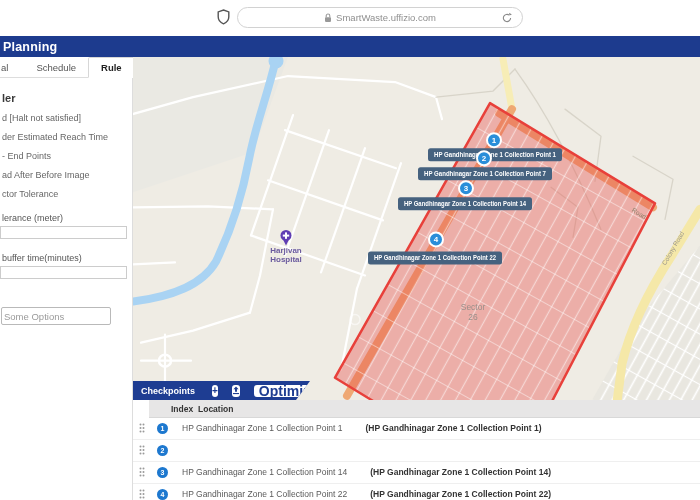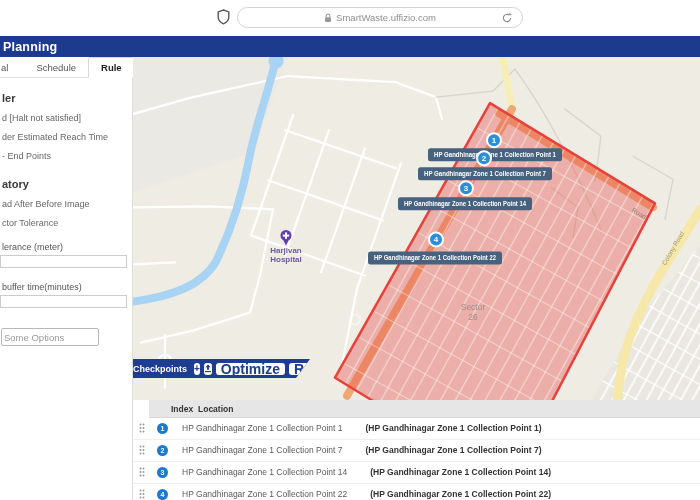--- a/index.html
+++ b/index.html
@@ -25,30 +25,30 @@
   .tab.frag{margin-left:0;padding-left:1px;}
   .tab.active{margin-left:6px;border:1px solid #d7d7d7;border-bottom:1px solid #fff;background:#fff;
               padding:4px 12px;font-weight:700;color:#222;position:relative;top:1px;border-radius:2px 2px 0 0;}
   .sb-body{padding:0 4px 0 2px;font-size:9px;color:#666;}
   .sb-h{font-size:11px;font-weight:700;color:#3a3a3a;}
   .sb-h.h1{margin-top:14px;}
   .sb-h.h2{margin-top:17px;}
   .sb-item{margin-top:9px;}
   .sb-label{margin-top:14px;color:#555;}
   .sb-input{display:block;width:127px;height:13px;margin-top:3px;margin-left:-2px;border:1px solid #ccc;box-sizing:border-box;background:#fff;}
-  .sb-select{width:98px;height:18px;margin-top:20px;margin-left:-1px;border:1px solid #b9b9b9;border-radius:2px;
+  .sb-select{width:110px;height:18px;margin-top:28px;margin-left:-1px;border:1px solid #b9b9b9;border-radius:2px;
              box-sizing:border-box;display:flex;align-items:center;padding-left:2px;color:#9a9a9a;font-size:9.5px;background:#fff;}
 
   
   .map{position:absolute;left:133px;top:57px;width:567px;height:443px;}
 
   
-  .cp-tab{position:absolute;left:133px;top:359px;width:177px;height:19px;background:#1e3d92;
+  .cp-tab{position:absolute;left:133px;top:381px;width:177px;height:19px;background:#1e3d92;
           clip-path:polygon(0 0,100% 0,calc(100% - 14px) 100%,0 100%);
-          display:flex;align-items:center;gap:4px;box-sizing:border-box;}
+          display:flex;align-items:center;gap:14px;padding-left:8px;box-sizing:border-box;}
   .cp-title{color:#fff;font-size:9px;font-weight:700;margin-right:3px;}
   .cp-btn{background:#fff;color:#1e3d92;border:none;border-radius:3px;font-size:14px;font-weight:700;
           height:12px;display:flex;align-items:center;justify-content:center;padding:0 5px;cursor:pointer;font-family:inherit;}
   .cp-btn.sq{width:14px;padding:0;font-size:10px;}
   .cp-table{position:absolute;left:133px;top:400px;width:567px;height:100px;background:#fff;}
   .cp-head{height:17px;background:#e7e6e6;border-bottom:1px solid #d8d8d8;position:relative;
            font-size:8.5px;font-weight:700;color:#333;margin-left:16px;}
   .cp-head .c-index{position:absolute;left:22px;top:4px;}
   .cp-head .c-loc{position:absolute;left:49px;top:4px;}
   .cp-row{height:21px;border-bottom:1px solid #efefef;position:relative;background:#fff;}
@@ -86,21 +86,20 @@
   <div class="tabbar">
     <span class="tab frag">al</span>
     <span class="tab">Schedule</span>
     <span class="tab active">Rule</span>
   </div>
   <div class="sb-body">
     <div class="sb-h h1">ler</div>
     <div class="sb-item">d [Halt not satisfied]</div>
     <div class="sb-item">der Estimated Reach Time</div>
     <div class="sb-item">- End Points</div>
-    <div class="sb-h h2">atory</div>
     <div class="sb-item">ad After Before Image</div>
     <div class="sb-item">ctor Tolerance</div>
     <div class="sb-label">lerance (meter)</div>
     <input class="sb-input" type="text" style="">
     <div class="sb-label">buffer time(minutes)</div>
     <input class="sb-input" type="text" style="">
     <div class="sb-select">
       <span>Some Options</span>
     </div>
   </div>
@@ -265,21 +264,20 @@
       <g fill="#9a9a9a">
           <circle cx="1.5" cy="1.5" r="1"></circle>
           <circle cx="4.5" cy="1.5" r="1"></circle>
           <circle cx="1.5" cy="5" r="1"></circle>
           <circle cx="4.5" cy="5" r="1"></circle>
           <circle cx="1.5" cy="8.5" r="1"></circle>
           <circle cx="4.5" cy="8.5" r="1"></circle>
         </g>
     </svg>
     <span class="badge">2</span>
-    <span class="rowtext"><span>HP Gandhinagar Zone 1 Collection Point 7</span><span class="loc-bold">(HP Gandhinagar Zone 1 Collection Point 7)</span></span>
   </div>
 
   <div class="cp-row">
     <svg class="drag" width="6" height="10" viewBox="0 0 6 10">
       <g fill="#9a9a9a">
           <circle cx="1.5" cy="1.5" r="1"></circle>
           <circle cx="4.5" cy="1.5" r="1"></circle>
           <circle cx="1.5" cy="5" r="1"></circle>
           <circle cx="4.5" cy="5" r="1"></circle>
           <circle cx="1.5" cy="8.5" r="1"></circle>

